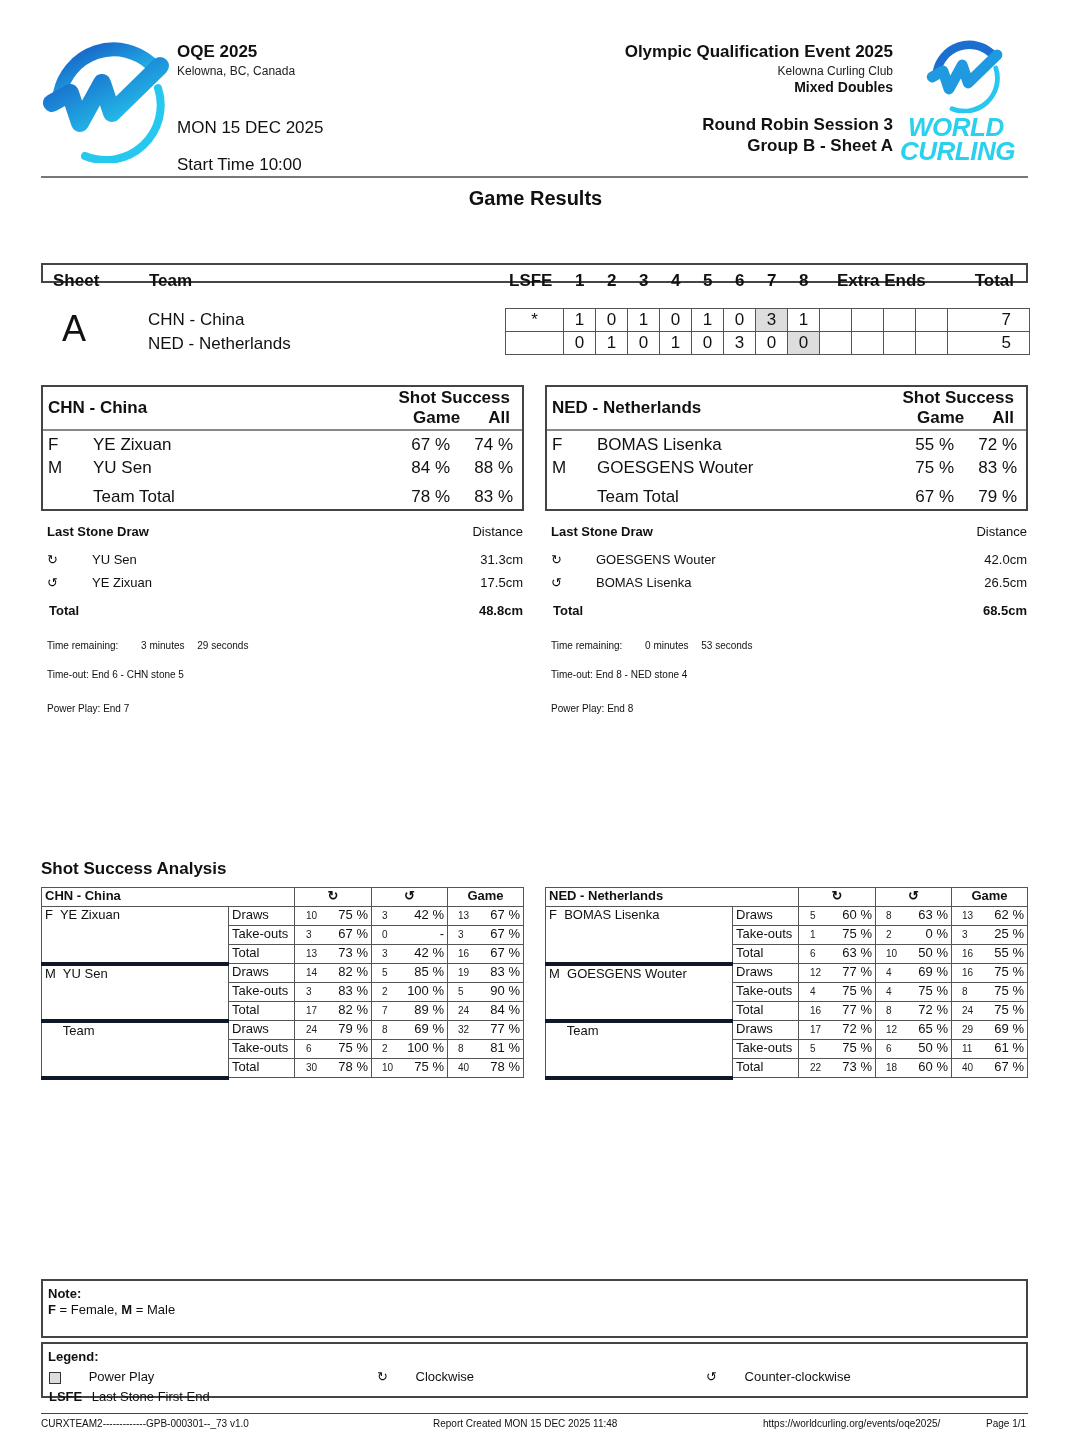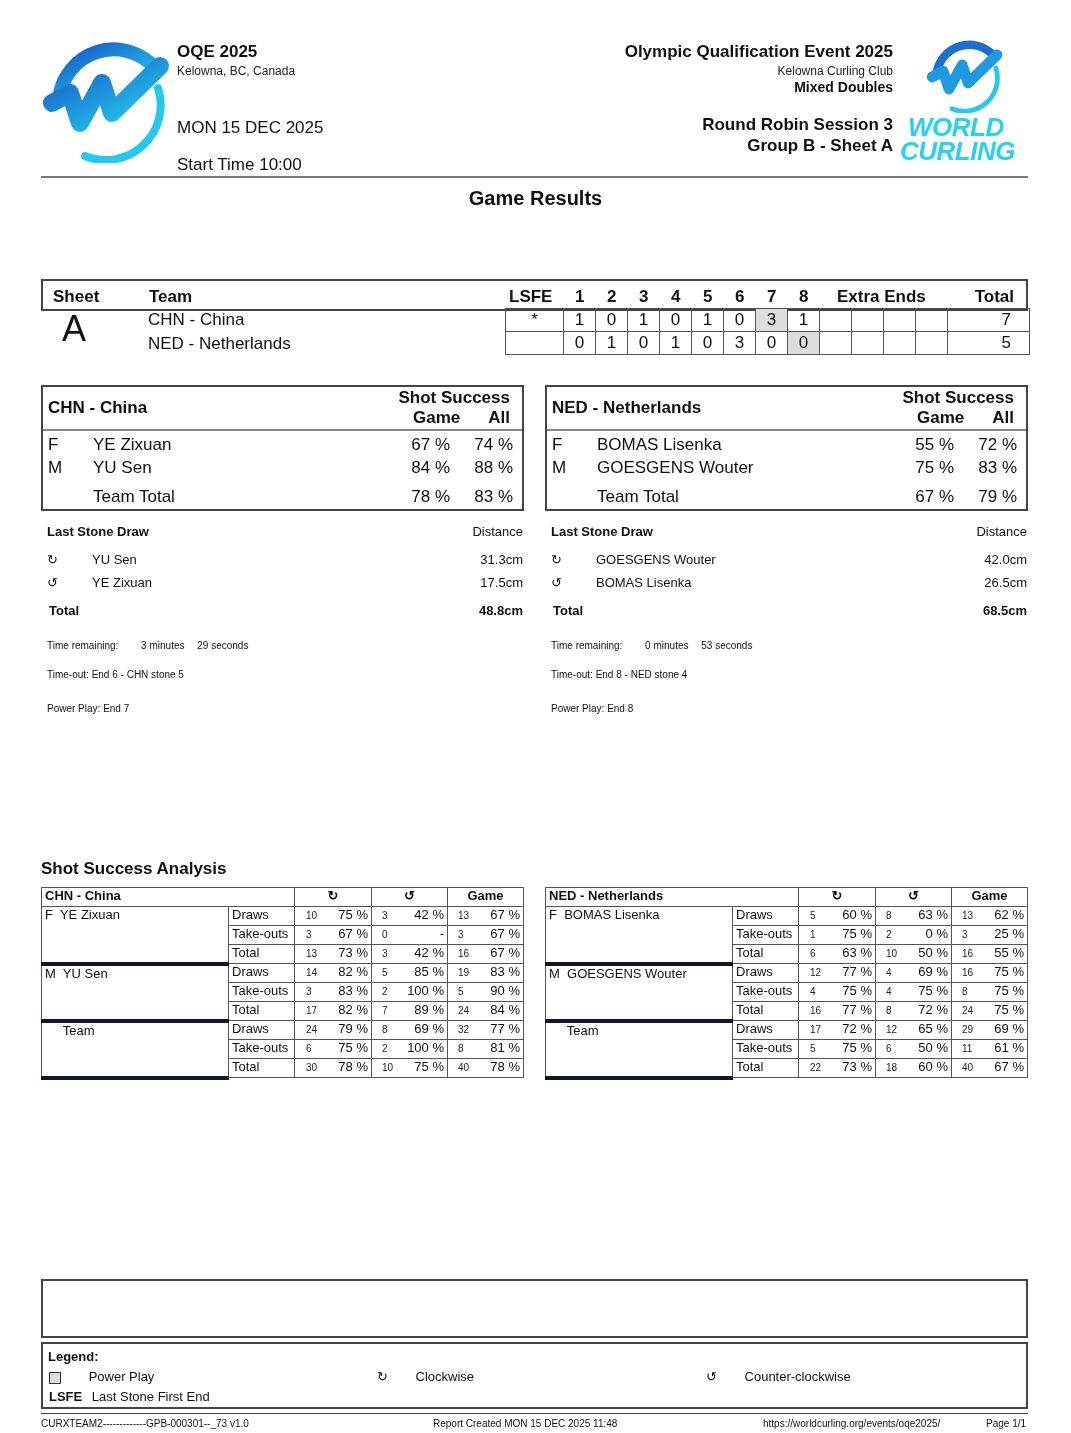--- a/index.html
+++ b/index.html
@@ -19,21 +19,21 @@
   .hdr-right .club { font-size: 12px; color: #222; margin-top: 2px; }
   .hdr-right .disc { font-size: 14px; font-weight: bold; margin-top: 1px; }
   .hdr-right .session { font-size: 17px; font-weight: bold; margin-top: 20px; }
   .hdr-right .group { font-size: 17px; font-weight: bold; margin-top: 1px; }
   .logo-right { left: 900px; top: 38px; width: 130px; height: 125px; }
   .wc-text { position: absolute; left: 0; font-weight: bold; font-style: italic; font-size: 26px; color: #2ad0ee; letter-spacing: -0.5px; line-height: 1; }
   .hr-top { left: 41px; top: 176px; width: 987px; height: 2px; background: #777; }
   .title { left: 0; width: 1071px; top: 187px; text-align: center; font-size: 20px; font-weight: bold; }
 
   
-  .sb-head { left: 41px; top: 279px; width: 987px; height: 32px; border: 2px solid #444; font-weight: bold; font-size: 17px; }
+  .sb-head { left: 41px; top: 263px; width: 987px; height: 20px; border: 2px solid #444; font-weight: bold; font-size: 17px; }
   .sb-head span { position: absolute; top: 6px; }
   .sheet-letter { left: 62px; top: 308px; font-size: 36px; }
   .team-line { left: 148px; font-size: 17px; }
   table.score { position: absolute; left: 505px; top: 308px; border-collapse: collapse; font-size: 17px; }
   table.score td { border: 1px solid #555; height: 23px; text-align: center; width: 32px; }
   table.score td.lsfe { width: 58px; }
   table.score td.tot { width: 82px; text-align: right; padding-right: 18px; }
   table.score td.hl { background: #ddd; }
 
   
@@ -64,21 +64,21 @@
   table.an td.cat { border: 1px solid #555; }
   table.an td.v { border-top: 1px solid #1d4ed8; border-bottom: 1px solid #555; }
   table.an tr.last td { border-bottom: 1px solid #555; }
   table.an td.player { border-bottom: 4px solid #0f172a; }
   .sm { font-size: 10px; color: #222; }
   .pc { display: inline-block; width: 38px; text-align: right; }
   .cnt { display: inline-block; width: 24px; text-align: left; }
 
   
   .note { left: 41px; top: 1279px; width: 987px; height: 59px; border: 2px solid #444; font-size: 13px; padding: 5px 5px; line-height: 16px; }
-  .legend { left: 41px; top: 1342px; width: 987px; height: 67px; border: 2px solid #444; font-size: 13px; padding: 5px 5px; }
+  .legend { left: 41px; top: 1342px; width: 987px; height: 56px; border: 2px solid #444; font-size: 13px; padding: 5px 5px; }
   .legend .lr { position: absolute; top: 25px; }
   .pp-box { display: inline-block; width: 12px; height: 12px; border: 1px solid #333; background: #ddd; vertical-align: middle; }
   .footer-line { left: 41px; top: 1413px; width: 987px; height: 1px; background: #444; }
   .footer { top: 1418px; font-size: 10px; }
 </style>
 </head>
 <body>
 
 <div class="abs logo-left">
   <svg width="130" height="125" viewBox="0 0 130 125">
@@ -420,20 +420,22 @@
       <tr class="last">
         <td class="cat">Total</td>
         <td class="v num"><span class="sm cnt">22</span><span class="pc">73 %</span></td>
         <td class="v num"><span class="sm cnt">18</span><span class="pc">60 %</span></td>
         <td class="v num"><span class="sm cnt">40</span><span class="pc">67 %</span></td>
       </tr>
     </tbody>
   </table>
 
 <div class="abs note">
+  <div style="font-weight:bold">Note:</div>
+  <div><b>F</b><span> = Female, </span><b>M</b><span> = Male</span></div>
 </div>
 
 <div class="abs legend">
   <div style="font-weight:bold">Legend:</div>
   <div class="lr" style="left:6px">
     <span class="pp-box"></span>
     <span style="margin-left:24px">Power Play</span>
   </div>
   <div class="lr" style="left:334px">
     <span>↻</span>

